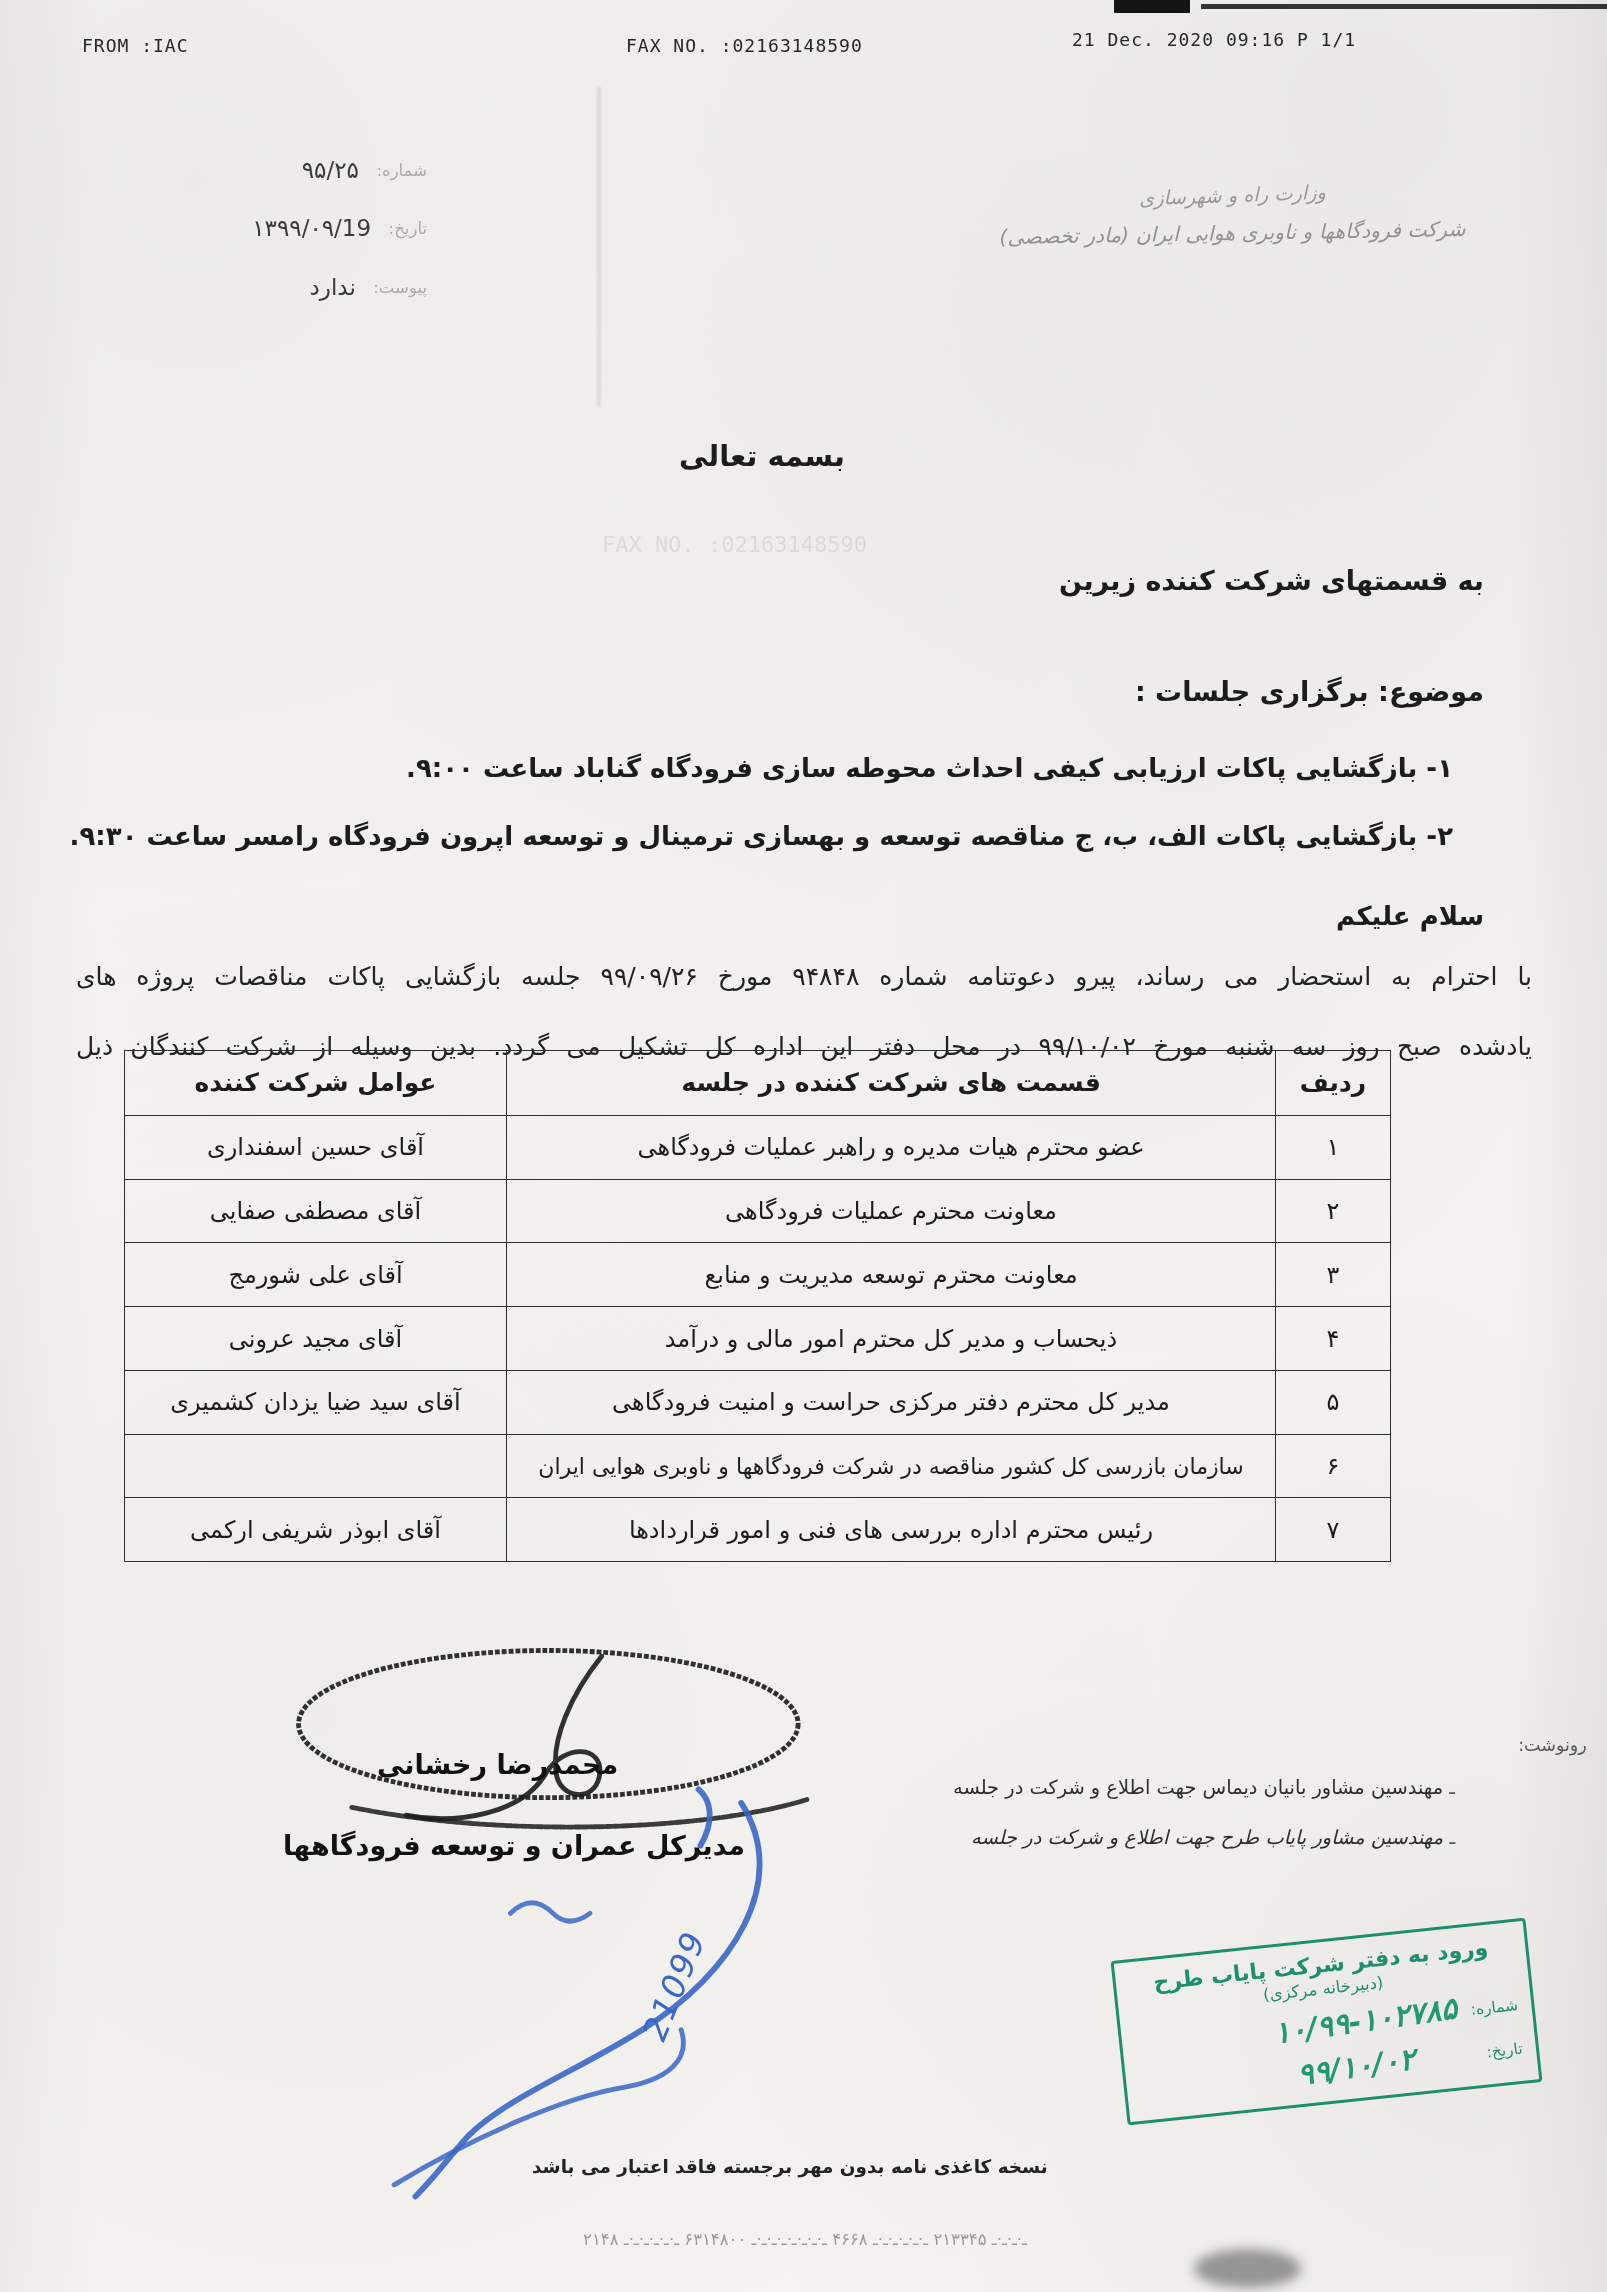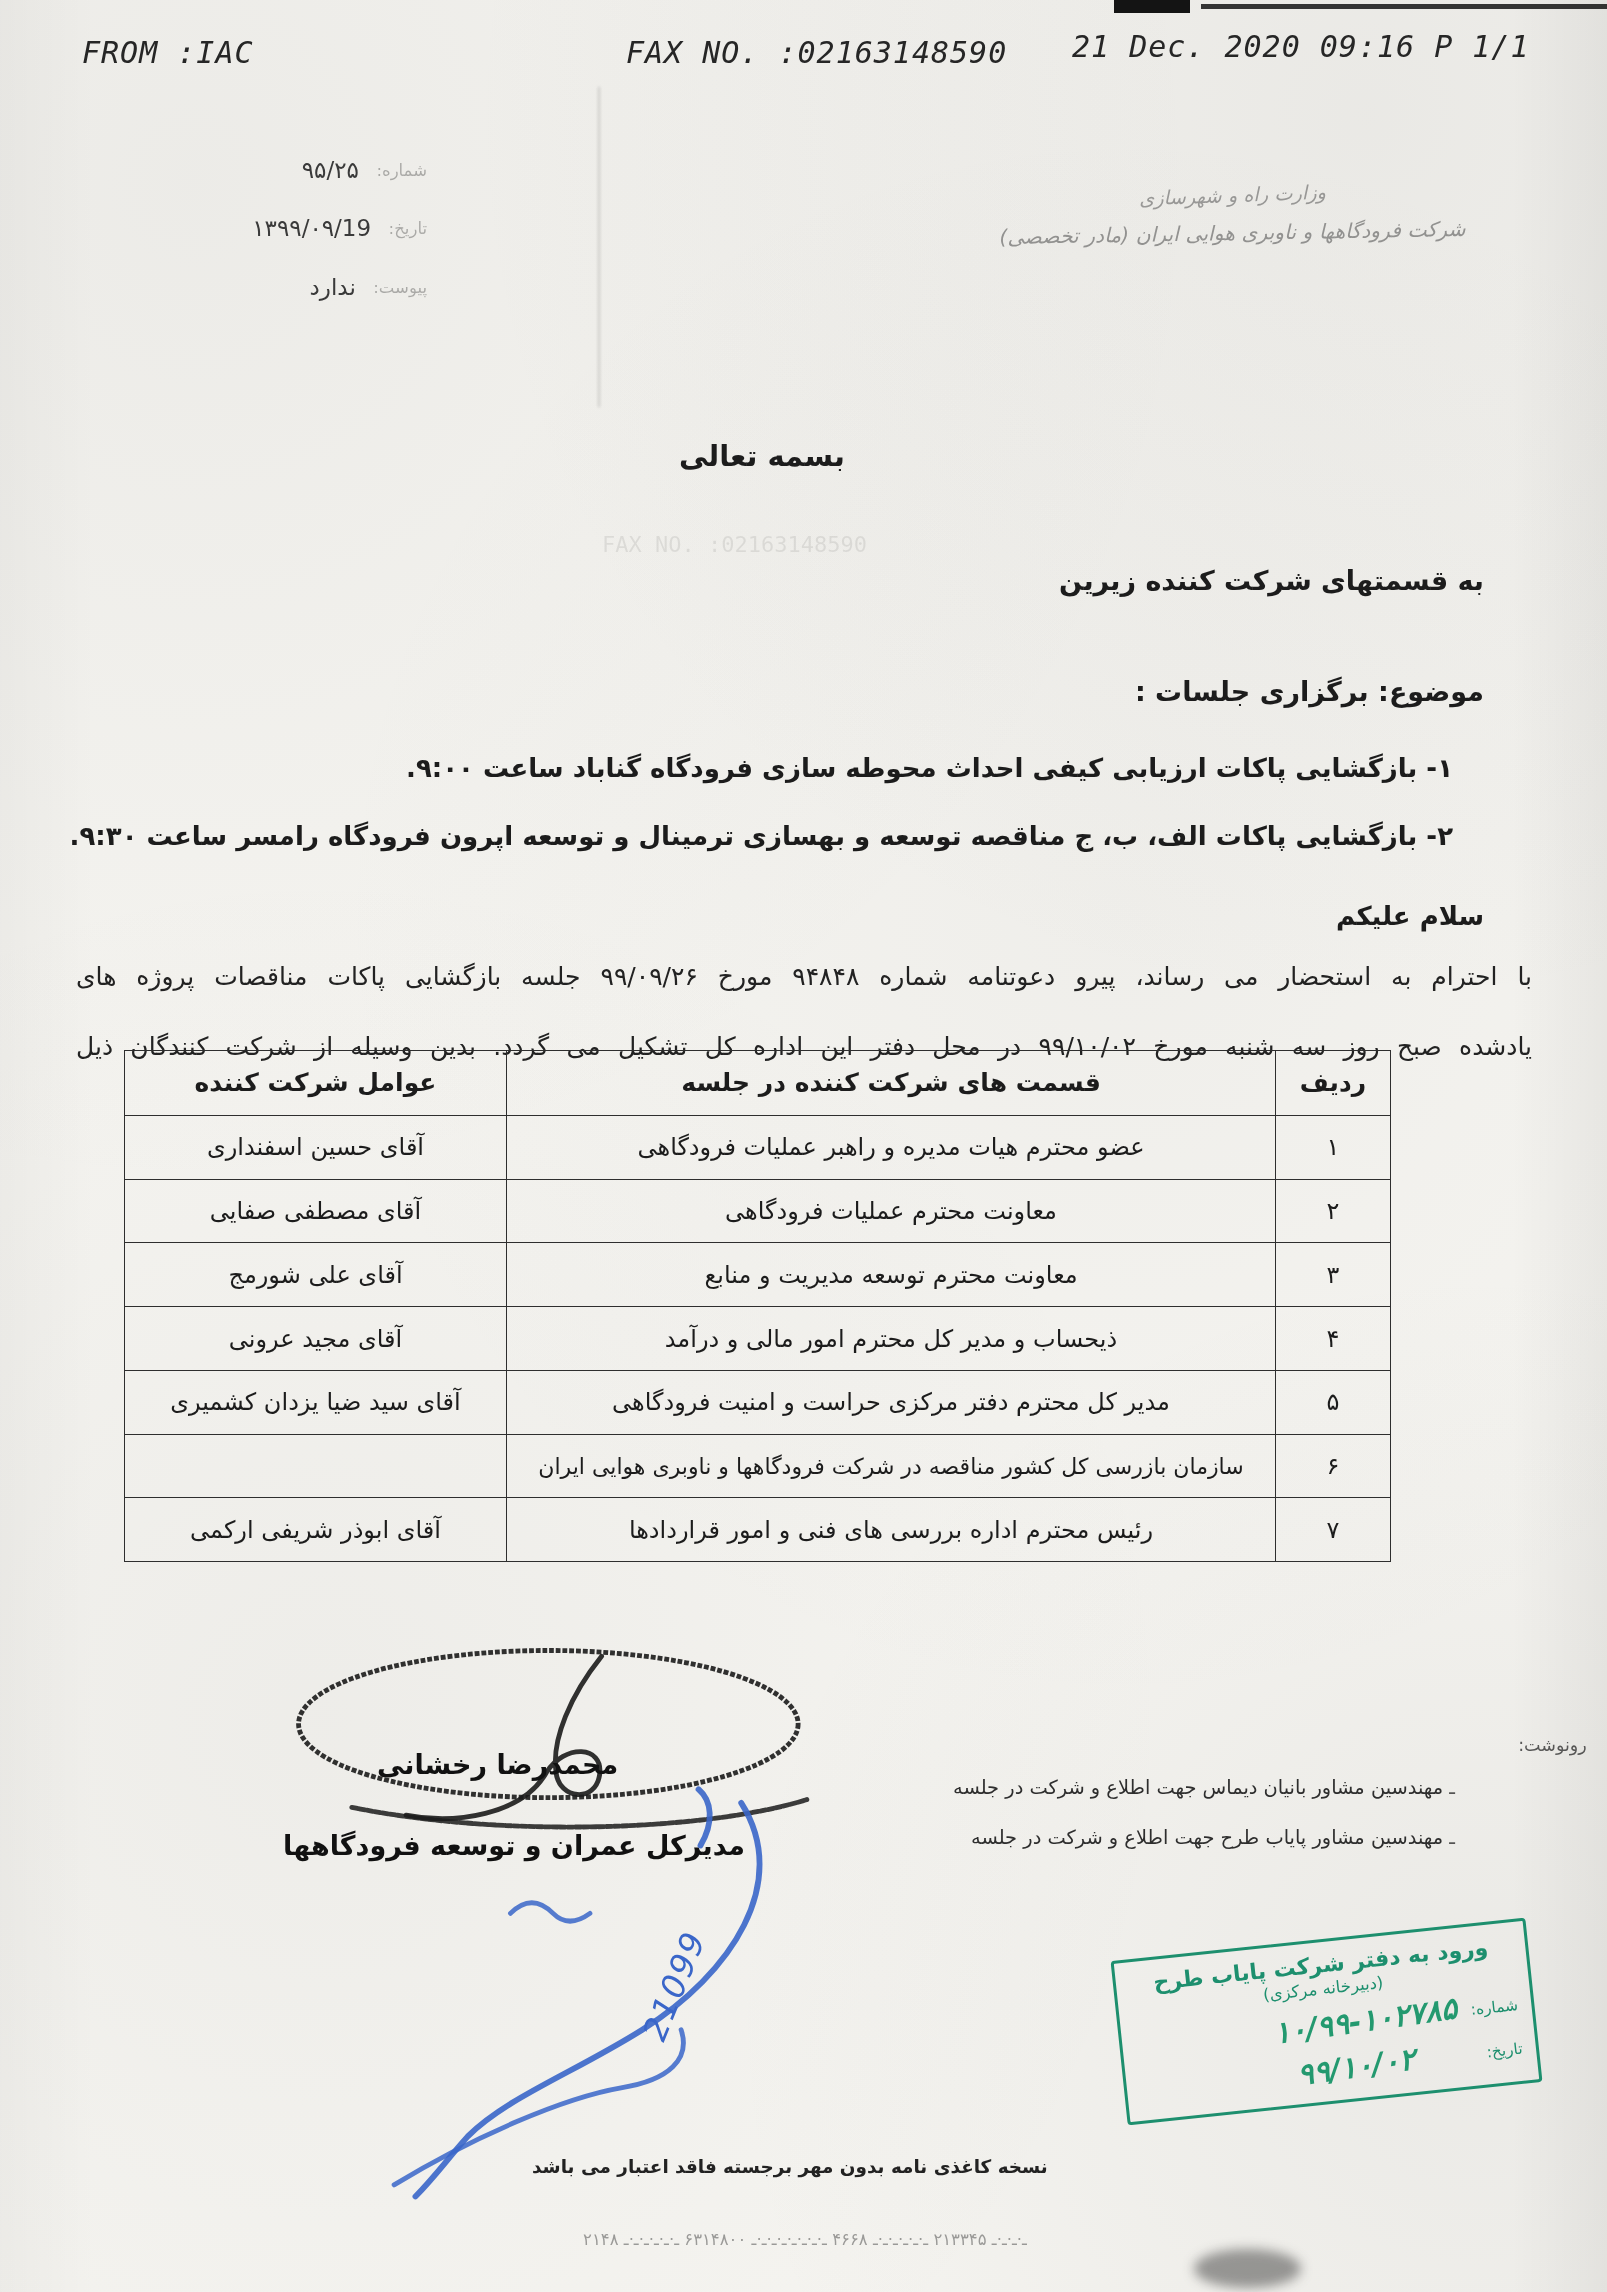--- a/index.html
+++ b/index.html
@@ -13,21 +13,21 @@
       radial-gradient(circle at 20% 75%, rgba(120,120,120,.06), transparent 40%),
       radial-gradient(circle at 92% 88%, rgba(110,110,110,.08), transparent 30%),
       linear-gradient(90deg, rgba(0,0,0,.03) 0%, rgba(0,0,0,0) 6%, rgba(0,0,0,0) 94%, rgba(0,0,0,.05) 100%);
     font-family:"DejaVu Sans", sans-serif;
     color:#1c1c1c;
     overflow:hidden;
   }
   .abs{position:absolute;}
   .rtl{direction:rtl; unicode-bidi:embed;}
   .mono{font-family:"DejaVu Sans Mono", monospace;}
-  .faxline{font-size:30px; color:#262626; letter-spacing:1px;font-style:italic;}
+  .faxline{font-size:18px; color:#262626; letter-spacing:1px;}
   .meta-row{display:flex; flex-direction:row; align-items:center; direction:rtl; gap:17.5px;}
   .meta-label{font-size:16.5px; opacity:.32; filter:blur(0.4px);}
   .meta-value{font-size:23px; color:#3a3a3a; letter-spacing:1.9px;}
   .letterhead{width:505px; text-align:center; opacity:.55; filter:blur(0.5px);}
   .letterhead .lh1{font-size:19.4px; font-style:italic; color:#555; transform:rotate(-2deg); margin-bottom:13.6px;}
   .letterhead .lh2{font-size:20.4px; font-style:italic; color:#4a4a4a; transform:rotate(-1deg);}
   .h-title{font-size:29px; font-weight:bold;}
   .h-line{font-size:27px; font-weight:bold;}
   .item-line{font-size:26px; font-weight:bold; white-space:nowrap;}
   .body-line{font-size:25px; line-height:1.3; color:#222;}
@@ -165,21 +165,21 @@
       <ellipse cx="295" cy="92" rx="258" ry="76" fill="none" stroke="#1b1b1b" stroke-width="5" stroke-dasharray="5 2" opacity=".9"></ellipse>
       <path d="M 350 22 C 318 62, 298 108, 303 142 C 306 170, 344 174, 348 144 C 352 114, 312 112, 293 142 C 268 186, 198 196, 148 186" fill="none" stroke="#1b1b1b" stroke-width="5" stroke-linecap="round" opacity=".9"></path>
       <path d="M 92 178 C 250 210, 460 202, 562 170" fill="none" stroke="#1b1b1b" stroke-width="5" stroke-dasharray="6 2" stroke-linecap="round" opacity=".85"></path>
     </svg>
   </div>
   <div class="abs rtl sig-name" style="left:377px; top:1749px;">محمدرضا رخشانی</div>
   <div class="abs rtl sig-title" style="left:283px; top:1830px;">مدیرکل عمران و توسعه فرودگاهها</div>
 
   <div class="abs rtl cc-label" style="right:21.3px; top:1735px;text-align:center;">رونوشت:</div>
   <div class="abs rtl cc-item" style="right:153px; top:1776px;">مهندسین مشاور بانیان دیماس جهت اطلاع و شرکت در جلسه</div>
-  <div class="abs rtl cc-item" style="right:153px; top:1826px;">مهندسین مشاور پایاب طرح جهت اطلاع و شرکت در جلسه</div>
+  <div class="abs rtl cc-item" style="right:153px; top:1826px;font-style:italic;">مهندسین مشاور پایاب طرح جهت اطلاع و شرکت در جلسه</div>
 
   <div class="abs" style="left:320px; top:1766px; width:505px; height:446px;">
     <svg width="505" height="446" viewBox="0 0 520 460">
       <path d="M 392 82 C 406 58, 404 36, 390 24" fill="none" stroke="#3a66c9" stroke-width="6" stroke-linecap="round" opacity=".9"></path>
       <path d="M 434 38 C 486 120, 424 214, 332 272 C 262 316, 192 342, 152 382 C 132 404, 118 424, 98 444" fill="none" stroke="#3a66c9" stroke-width="6" stroke-linecap="round" opacity=".9"></path>
       <path d="M 76 432 C 158 382, 252 342, 310 332 C 360 324, 382 302, 372 272" fill="none" stroke="#3a66c9" stroke-width="5" stroke-linecap="round" opacity=".85"></path>
       <path d="M 196 152 q 22 -22 44 0 q 16 16 38 0" fill="none" stroke="#3a66c9" stroke-width="5" stroke-linecap="round" opacity=".85"></path>
     </svg>
   </div>
   <div class="abs pen-digits" style="left:617px; top:1966px;">21099</div>

